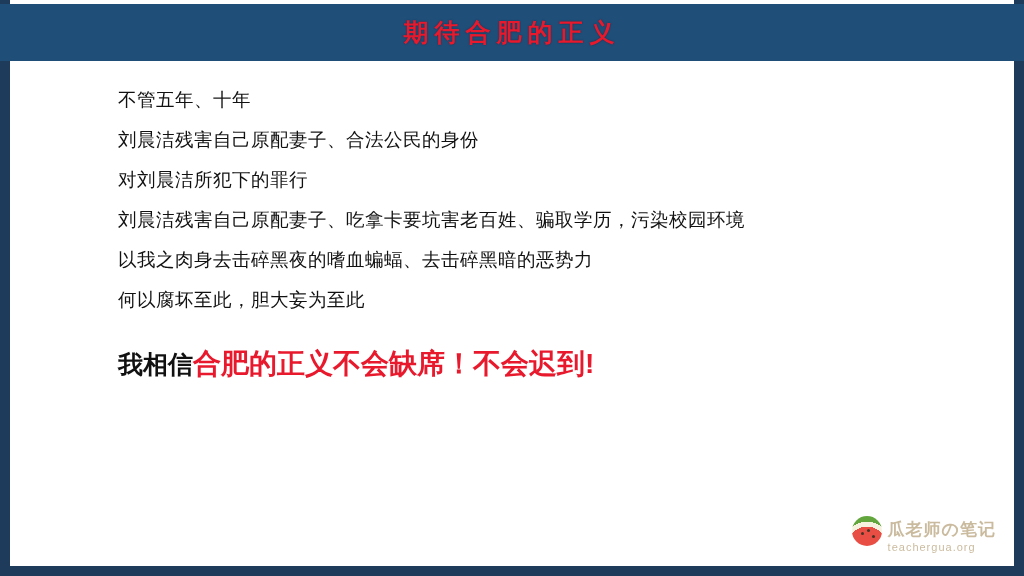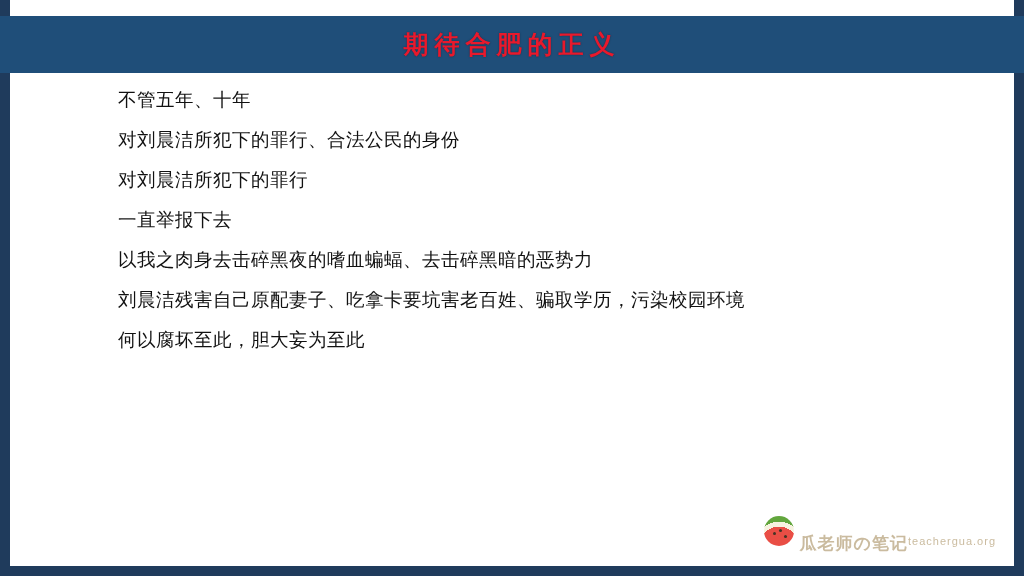--- a/index.html
+++ b/index.html
@@ -35,21 +35,21 @@
     position: absolute;
     left: 0;
     bottom: 0;
     width: 1024px;
     height: 10px;
     background: #1f3b5c;
   }
 
   .header {
     position: absolute;
-    top: 16px;
+    top: 4px;
     left: 0;
     width: 1024px;
     height: 57px;
     background: #1f4e79;
     display: flex;
     align-items: center;
     justify-content: center;
   }
   .header-title {
     color: #e8192c;
@@ -114,21 +114,21 @@
     left: 9px;
     top: 16px;
     width: 3px;
     height: 3px;
     border-radius: 50%;
     background: #3a2a1a;
     box-shadow: 6px -3px 0 #3a2a1a, 11px 3px 0 #3a2a1a;
   }
   .wm-text {
     display: flex;
-    flex-direction: row;
+    flex-direction: column;
     align-items: flex-start;
   }
   .wm-name {
     color: #c8b89a;
     font-size: 17px;
     font-weight: bold;
     letter-spacing: 1px;
     line-height: 20px;
   }
   .wm-url {
@@ -146,27 +146,29 @@
   <div class="edge-left"></div>
   <div class="edge-right"></div>
   <div class="bottom-bar"></div>
 
   <div class="header">
     <div class="header-title">期待合肥的正义</div>
   </div>
 
   <div class="content">
     <div class="line">不管五年、十年</div>
-    <div class="line">对刘晨洁所犯下的罪行、合法公民的身份</div>
+    <div class="line">刘晨洁残害自己原配妻子、合法公民的身份</div>
     <div class="line">对刘晨洁所犯下的罪行</div>
-    <div class="line">一直举报下去</div>
+    <div class="line">刘晨洁残害自己原配妻子、吃拿卡要坑害老百姓、骗取学历，污染校园环境</div>
     <div class="line">以我之肉身去击碎黑夜的嗜血蝙蝠、去击碎黑暗的恶势力</div>
-    <div class="line">刘晨洁残害自己原配妻子、吃拿卡要坑害老百姓、骗取学历，污染校园环境</div>
     <div class="line">何以腐坏至此，胆大妄为至此</div>
 
+    <div class="closing">
+      <span class="lead">我相信</span><span class="highlight">合肥的正义不会缺席！不会迟到!</span>
+    </div>
   </div>
 
   <div class="watermark">
     <div class="wm-logo"></div>
     <div class="wm-text">
       <div class="wm-name">瓜老师の笔记</div>
       <div class="wm-url">teachergua.org</div>
     </div>
   </div>
 

